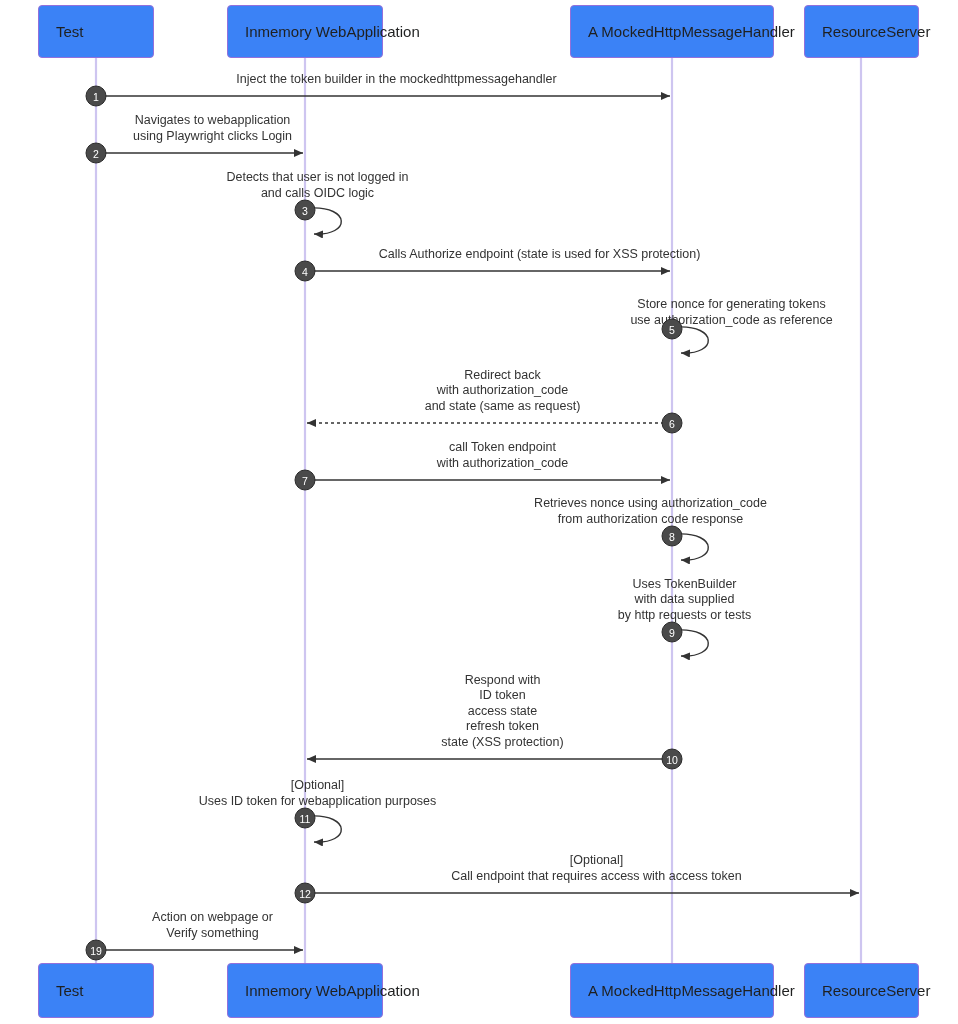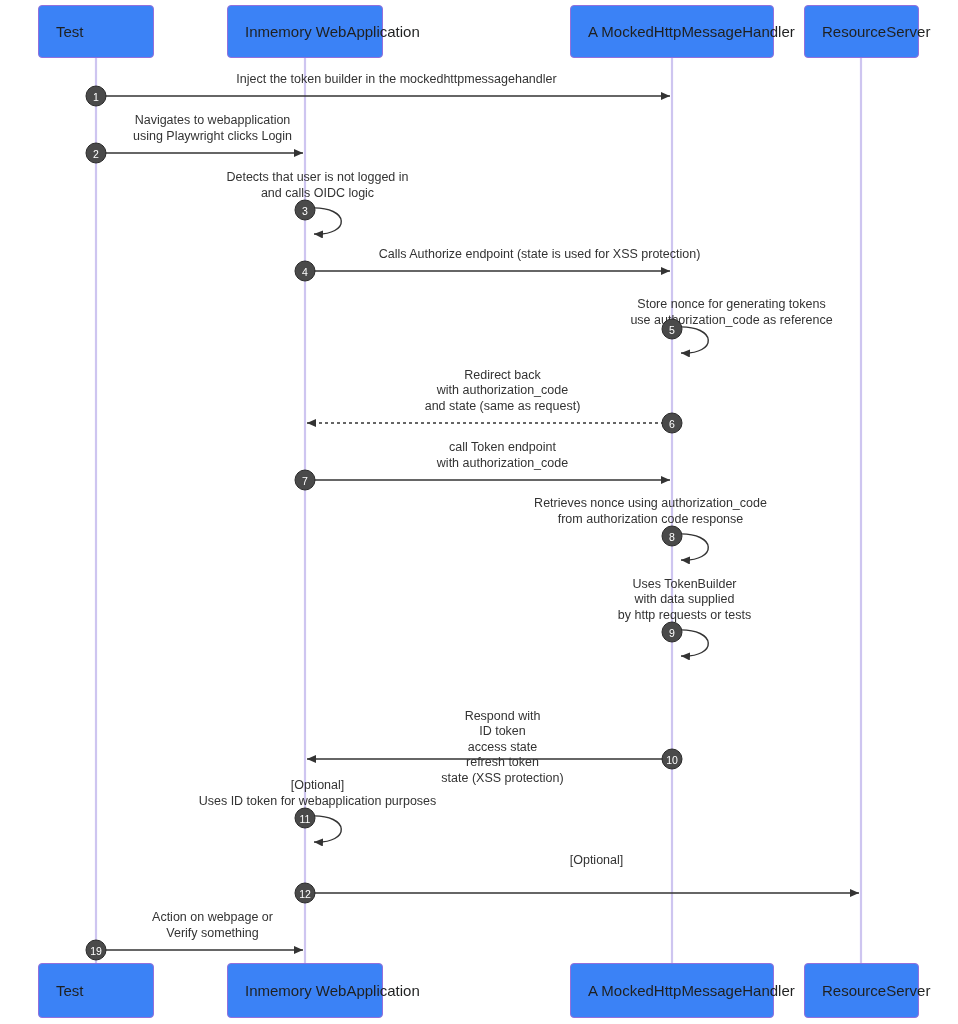--- a/index.html
+++ b/index.html
@@ -132,22 +132,22 @@
       <div class="msg-label" style="left: 675px; top: 297px; margin-left: 44px;"><div>Store nonce for generating tokens</div><div>use authorization_code as reference</div></div>
       <div class="seq-badge" style="left: 672px; top: 329px;">5</div>
       <div class="msg-label" style="left: 490px; top: 367.5px;"><div>Redirect back</div><div>with authorization_code</div><div>and state (same as request)</div></div>
       <div class="seq-badge" style="left: 672px; top: 423px;">6</div>
       <div class="msg-label" style="left: 490px; top: 440px;"><div>call Token endpoint</div><div>with authorization_code</div></div>
       <div class="seq-badge" style="left: 305px; top: 480px;">7</div>
       <div class="msg-label" style="left: 638px; top: 496px;"><div>Retrieves nonce using authorization_code</div><div>from authorization code response</div></div>
       <div class="seq-badge" style="left: 672px; top: 536px;">8</div>
       <div class="msg-label" style="left: 672px; top: 576.5px;"><div>Uses TokenBuilder</div><div>with data supplied</div><div>by http requests or tests</div></div>
       <div class="seq-badge" style="left: 672px; top: 632px;">9</div>
-      <div class="msg-label" style="left: 490px; top: 672.5px; margin-top: 36px;"><div>Respond with</div><div>ID token</div><div>access state</div><div>refresh token</div><div>state (XSS protection)</div></div>
+      <div class="msg-label" style="left: 490px; top: 672.5px;"><div>Respond with</div><div>ID token</div><div>access state</div><div>refresh token</div><div>state (XSS protection)</div></div>
       <div class="seq-badge" style="left: 672px; top: 759px;">10</div>
       <div class="msg-label" style="left: 305px; top: 778px;"><div>[Optional]</div><div>Uses ID token for webapplication purposes</div></div>
       <div class="seq-badge" style="left: 305px; top: 818px; text-align: right;">11</div>
-      <div class="msg-label" style="left: 584px; top: 853px;"><div>[Optional]</div></div>
+      <div class="msg-label" style="left: 584px; top: 853px;"><div>[Optional]</div><div>Call endpoint that requires access with access token</div></div>
       <div class="seq-badge" style="left: 305px; top: 893px;">12</div>
       <div class="msg-label" style="left: 200px; top: 910px;"><div>Action on webpage or</div><div>Verify something</div></div>
       <div class="seq-badge" style="left: 96px; top: 950px;">19</div>
     </div>
 </div>
 
 </body></html>

